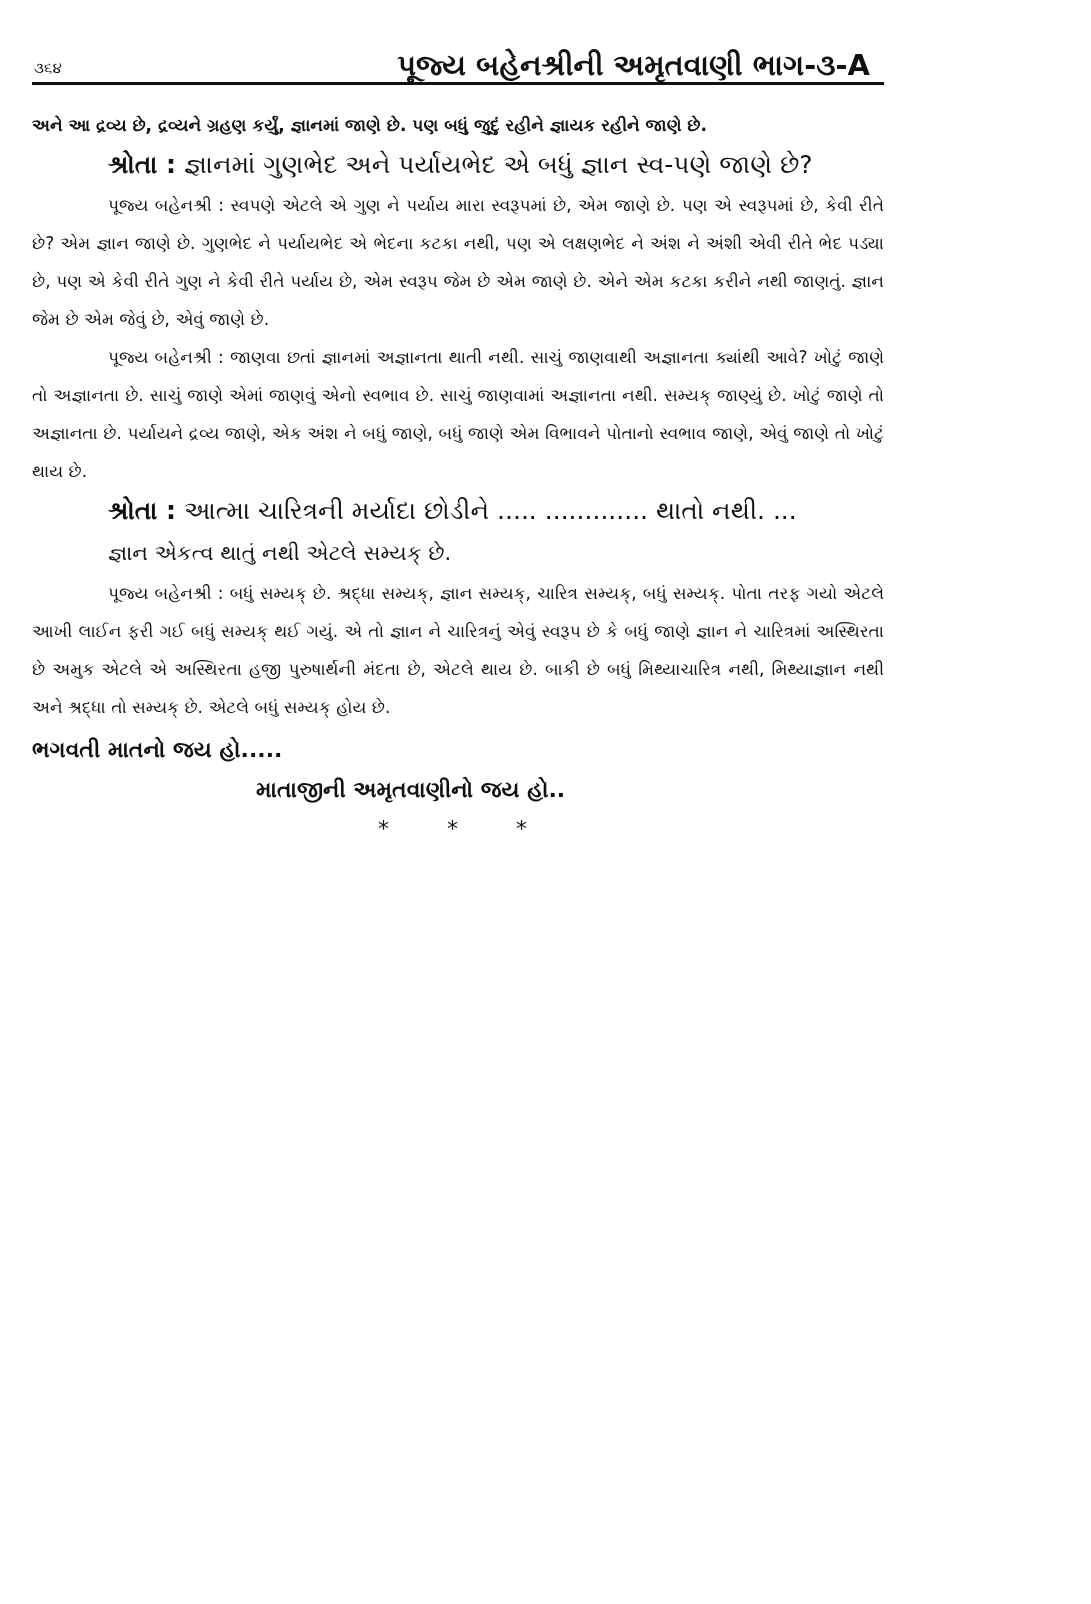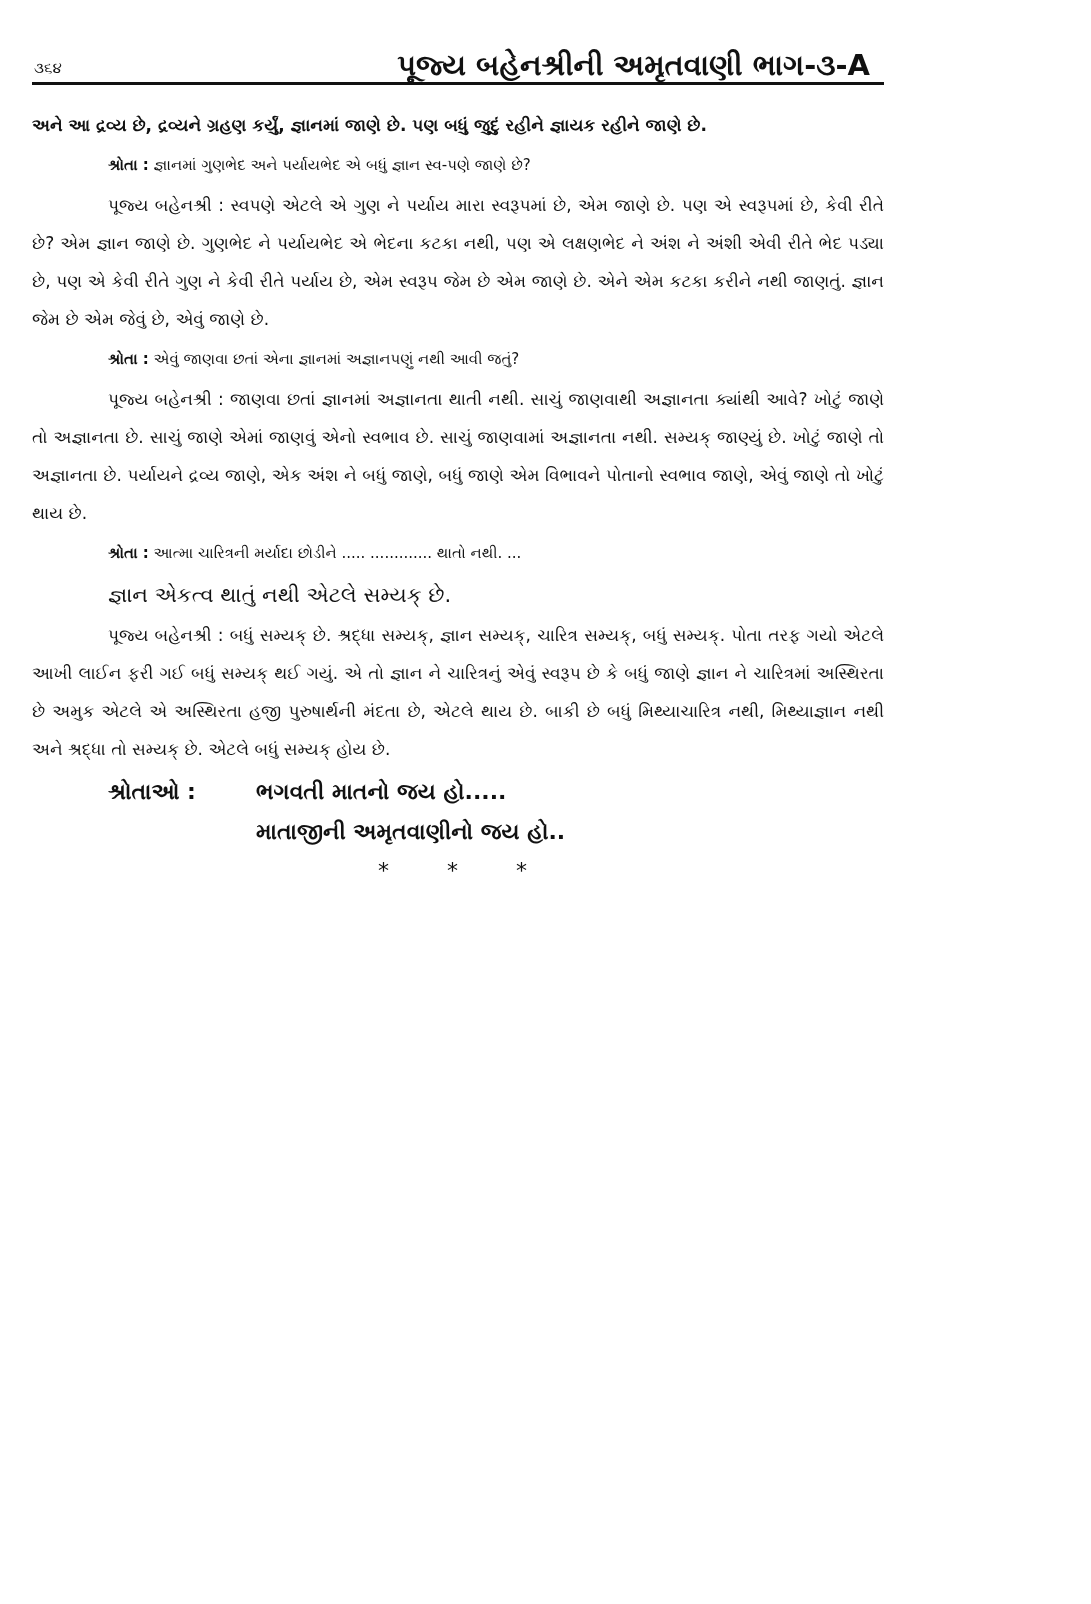--- a/index.html
+++ b/index.html
@@ -10,21 +10,21 @@
   }
   .page { position: absolute; left: 32px; top: 0; width: 852px; }
   .header {
     position: absolute; left: 0; top: 48px; width: 852px; height: 34px;
     border-bottom: 3px solid #111;
   }
   .page-number { position: absolute; left: 2px; top: 4px; font-size: 15px; margin-top: 7px; }
   .running-title { position: absolute; right: 14px; top: 0px; font-size: 29px; font-weight: bold; }
   .body-text { position: absolute; left: 0; top: 106px; width: 852px; }
   p { margin: 0; line-height: 38px; font-size: 17px; text-align: justify; }
-  p.q { font-size: 15px; font-weight: normal; text-indent: 76px; line-height: 42px; }
+  p.q { font-size: 25px; font-weight: normal; text-indent: 76px; line-height: 42px; }
   p.a { font-weight: normal; text-indent: 76px; }
   p.cont { font-weight: bold; }
   p.plain { font-size: 21px; padding-left: 76px; line-height: 42px; }
   .spk { font-weight: bold; }
   .closing { position: relative; margin-top: 4px; }
   .closing-row { display: flex; font-size: 22px; line-height: 40px; }
   .closing-label { width: 224px; padding-left: 76px; box-sizing: border-box; font-weight: bold; }
   .closing-text { font-weight: bold; }
   .stars { display: flex; gap: 58px; padding-left: 346px; font-size: 22px; margin-top: 6px; }
 </style>
@@ -39,33 +39,31 @@
 
   <div class="body-text">
     <p class="cont"><span>અને આ દ્રવ્ય છે, દ્રવ્યને ગ્રહણ કર્યું, જ્ઞાનમાં જાણે છે. પણ બધું જુદું રહીને જ્ઞાયક રહીને જાણે છે.</span></p>
 
     <p class="q"><span class="spk">શ્રોતા :</span> <span>જ્ઞાનમાં ગુણભેદ અને પર્યાયભેદ એ બધું જ્ઞાન સ્વ-પણે જાણે છે?</span></p>
 
     <p class="a"><span>પૂજ્ય બહેનશ્રી :</span> <span>સ્વપણે એટલે એ ગુણ ને પર્યાય મારા સ્વરૂપમાં છે, એમ જાણે છે. પણ એ સ્વરૂપમાં છે, કેવી રીતે છે? એમ જ્ઞાન જાણે છે. ગુણભેદ ને પર્યાયભેદ એ ભેદના કટકા નથી, પણ એ લક્ષણભેદ ને અંશ ને અંશી એવી રીતે ભેદ પડ્યા છે, પણ એ કેવી રીતે ગુણ ને કેવી રીતે પર્યાય છે, એમ સ્વરૂપ જેમ છે એમ જાણે છે. એને એમ કટકા કરીને નથી જાણતું. જ્ઞાન જેમ છે એમ જેવું છે, એવું જાણે છે.</span></p>
 
 
 
-    <p class="q"><span class="spk">શ્રોતા :</span> <span>એવું જાણવા છતાં એના જ્ઞાનમાં અજ્ઞાનપણું નથી આવી જતું?</span></p>
 
     <p class="a"><span>પૂજ્ય બહેનશ્રી :</span> <span>જાણવા છતાં જ્ઞાનમાં અજ્ઞાનતા થાતી નથી. સાચું જાણવાથી અજ્ઞાનતા ક્યાંથી આવે? ખોટું જાણે તો અજ્ઞાનતા છે. સાચું જાણે એમાં જાણવું એનો સ્વભાવ છે. સાચું જાણવામાં અજ્ઞાનતા નથી. સમ્યક્ જાણ્યું છે. ખોટું જાણે તો અજ્ઞાનતા છે. પર્યાયને દ્રવ્ય જાણે, એક અંશ ને બધું જાણે, બધું જાણે એમ વિભાવને પોતાનો સ્વભાવ જાણે, એવું જાણે તો ખોટું થાય છે.</span></p>
 
     <p class="q"><span class="spk">શ્રોતા :</span> <span>આત્મા ચારિત્રની મર્યાદા છોડીને ..... ............. થાતો નથી. ...</span></p>
 
     <p class="plain"><span>જ્ઞાન એકત્વ થાતું નથી એટલે સમ્યક્ છે.</span></p>
 
     <p class="a"><span>પૂજ્ય બહેનશ્રી :</span> <span>બધું સમ્યક્ છે. શ્રદ્ધા સમ્યક્, જ્ઞાન સમ્યક્, ચારિત્ર સમ્યક્, બધું સમ્યક્. પોતા તરફ ગયો એટલે આખી લાઈન ફરી ગઈ બધું સમ્યક્ થઈ ગયું. એ તો જ્ઞાન ને ચારિત્રનું એવું સ્વરૂપ છે કે બધું જાણે જ્ઞાન ને ચારિત્રમાં અસ્થિરતા છે અમુક એટલે એ અસ્થિરતા હજી પુરુષાર્થની મંદતા છે, એટલે થાય છે. બાકી છે બધું મિથ્યાચારિત્ર નથી, મિથ્યાજ્ઞાન નથી અને શ્રદ્ધા તો સમ્યક્ છે. એટલે બધું સમ્યક્ હોય છે.</span></p>
 
     <div class="closing">
       <div class="closing-row">
-        <span class="closing-label">શ્રોતાઓ :</span>
         <span class="closing-text">ભગવતી માતનો જય હો.....</span>
       </div>
       <div class="closing-row">
         <span class="closing-label"></span>
         <span class="closing-text">માતાજીની અમૃતવાણીનો જય હો..</span>
       </div>
     </div>
 
     <div class="stars">
       <span>*</span>

